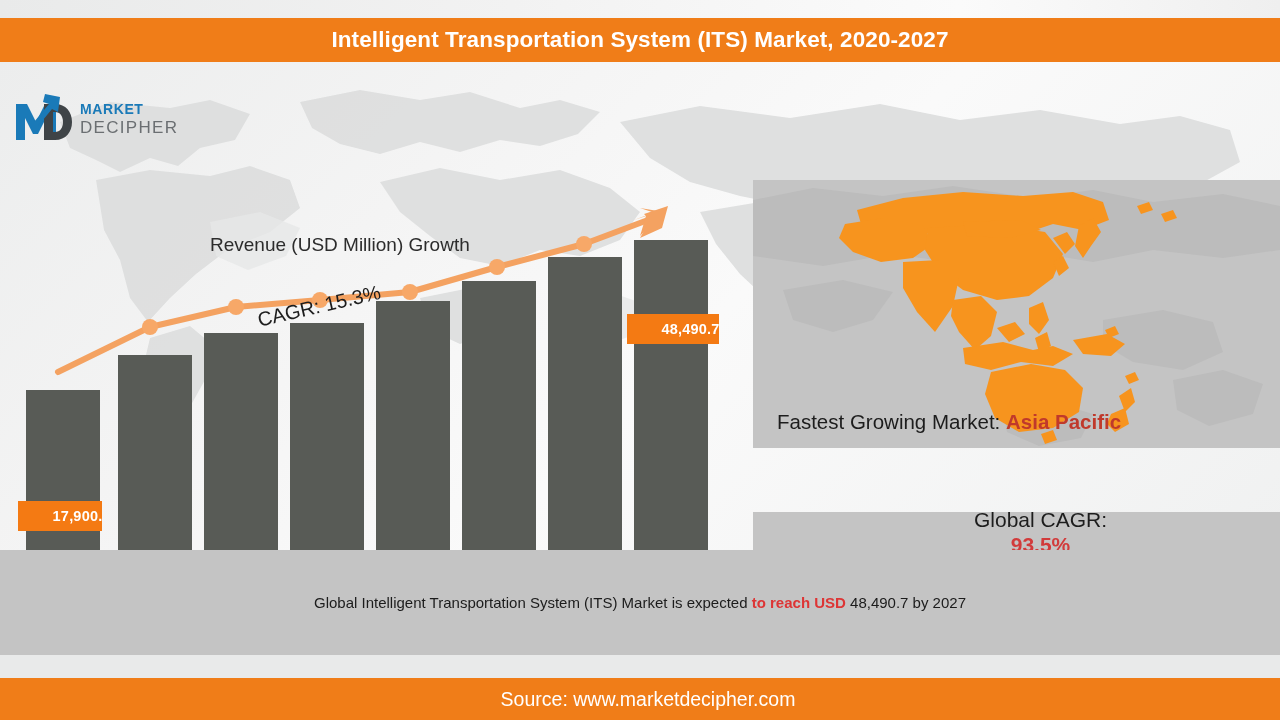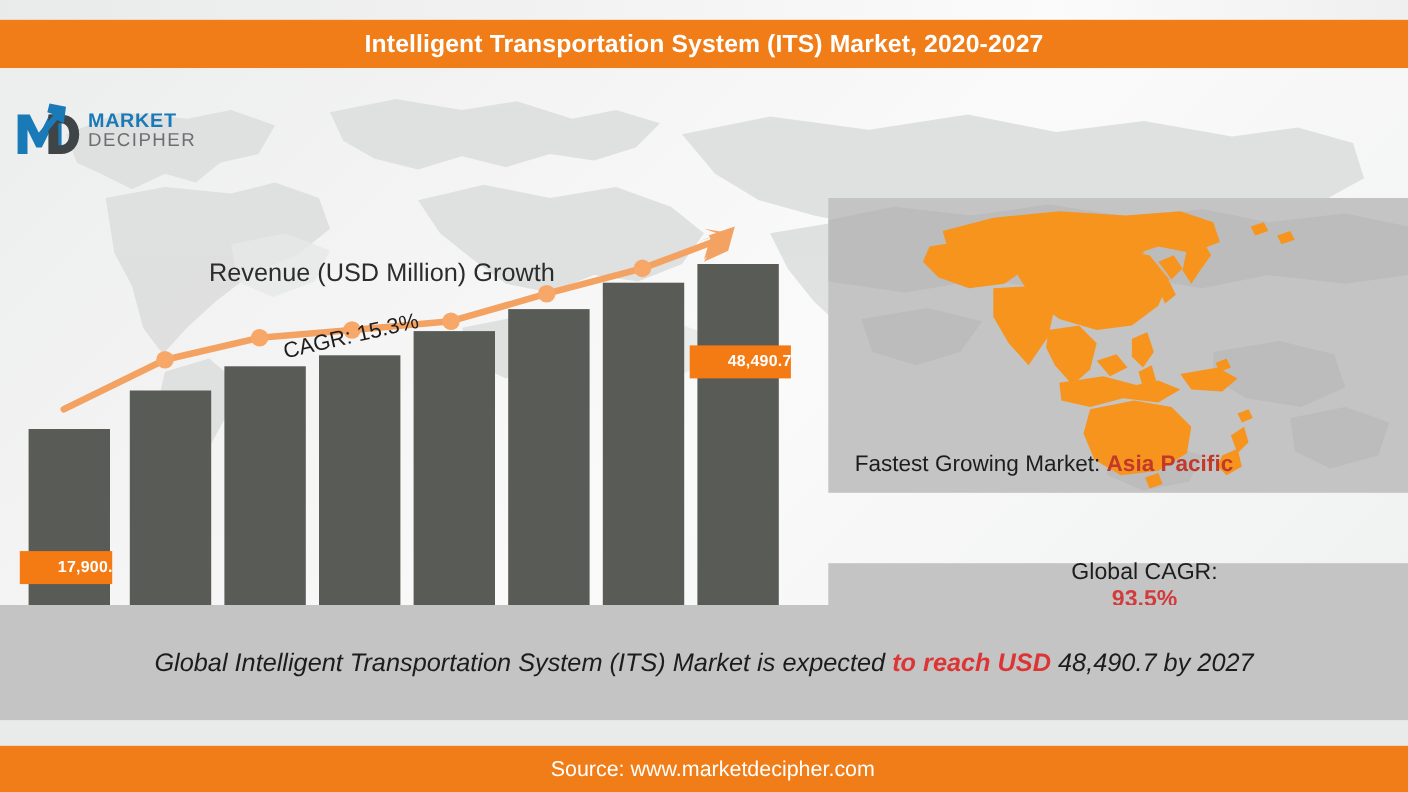--- a/index.html
+++ b/index.html
@@ -38,32 +38,32 @@
     background: linear-gradient(135deg, #eceded 0%, #f4f4f4 30%, #fafafa 55%, #f0f1f1 100%);
     overflow: hidden;
   }
   .bg-map { position: absolute; left: 0; top: 0; width: 1280px; height: 488px; opacity: 1; }
 
   
   .logo { position: absolute; left: 14px; top: 28px; width: 168px; height: 58px; }
   .logo-mark { position: absolute; left: 0; top: 0; width: 62px; height: 56px; }
   .logo-words { position: absolute; left: 66px; top: 11px; }
   .logo-market {
-    color: #1a7ab8; font-size: 18px; font-weight: 700; letter-spacing: .6px;
+    color: #1a7ab8; font-size: 14px; font-weight: 700; letter-spacing: .6px;
     line-height: 17px; display: block;
   }
   .logo-decipher {
     color: #6b6f72; font-size: 17px; font-weight: 400; letter-spacing: 1.3px;
     line-height: 19px; display: block;
   }
 
   
   .chart-heading {
-    position: absolute; left: 190px; top: 110px;
-    font-size: 23px; color: #2c2c2c; font-weight: 400; white-space: nowrap;
+    position: absolute; left: 210px; top: 110px;
+    font-size: 19px; color: #2c2c2c; font-weight: 400; white-space: nowrap;
   }
 
   
   .chart { position: absolute; left: 0; top: 62px; width: 740px; height: 488px; }
   .chart-svg { position: absolute; left: 0; top: 0; }
   .cagr-label {
     position: absolute; left: 258px; top: 185px;
     font-size: 20px; color: #1d1d1d; white-space: nowrap;
     transform: rotate(-13deg); transform-origin: left center;
   }
@@ -96,21 +96,21 @@
     display: flex; align-items: center; gap: 1px; flex-direction: column;
   }
   .panel-cagr-text .accent { color: #d23b3b; font-weight: 700; }
 
   
   .statement-band {
     position: absolute; left: 0; top: 550px; width: 1280px; height: 105px;
     background: #c4c4c4; display: flex; align-items: center; justify-content: center;
   }
   .statement-text {
-    font-size: 23px; color: #1c1c1c; white-space: nowrap; font-style: italic;
+    font-size: 15px; color: #1c1c1c; white-space: nowrap;
   }
   .statement-text .accent { color: #dd3535; font-weight: 700; }
 
   .light-strip {
     position: absolute; left: 0; top: 655px; width: 1280px; height: 23px;
     background: #e9eaea;
   }
 
   
   .footer {

